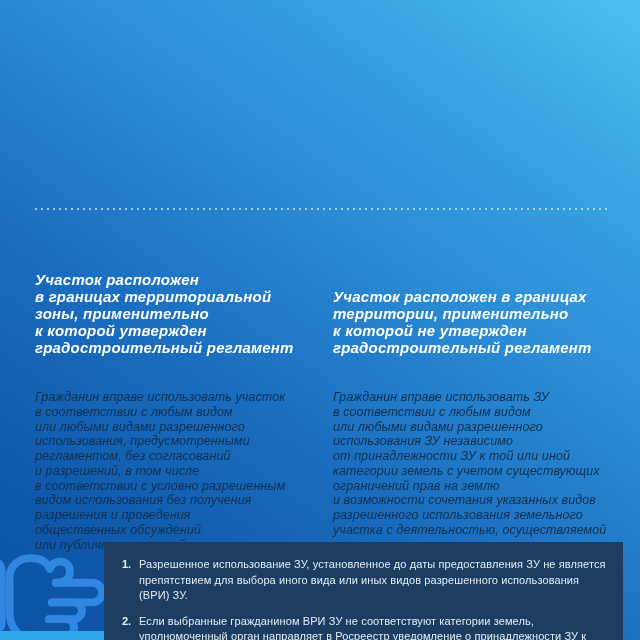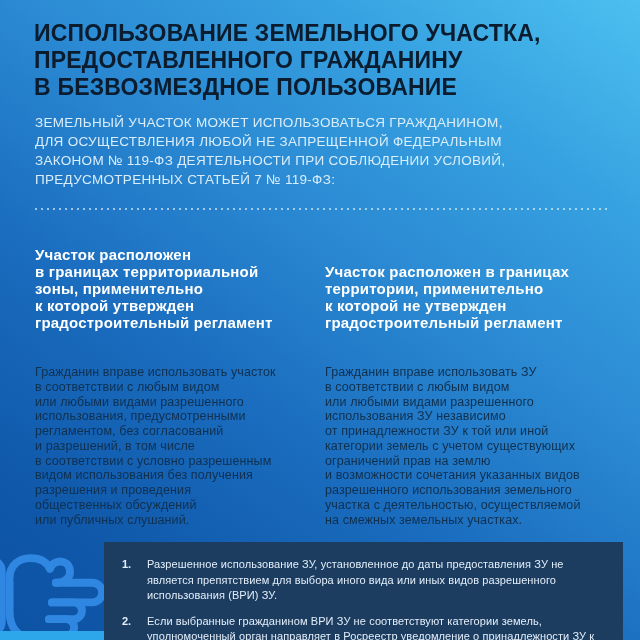--- a/index.html
+++ b/index.html
@@ -23,22 +23,22 @@
     position:absolute; left:35px; top:113px; width:586px;
     font-size:13.5px; font-weight:500; line-height:1.42;
     color:#d9edfb; letter-spacing:.3px;
     white-space:pre-line; text-transform:uppercase;
   }
   .divider {
     position:absolute; left:35px; top:208px; width:574px; height:2px;
     background:repeating-linear-gradient(to right, rgba(224,243,255,.65) 0 2px, transparent 2px 6px);
   }
   .columns {
-    position:absolute; left:35px; top:227px; width:577px;
-    display:grid; grid-template-columns:270px 1fr; column-gap:20px;
+    position:absolute; left:35px; top:252px; width:577px;
+    display:grid; grid-template-columns:270px 1fr; column-gap:28px;font-style:italic;
   }
   .col-heading-wrap { height:104px; display:flex; align-items:flex-end; }
   .col-heading {
     font-size:15px; font-weight:700; line-height:1.14;
     color:#ffffff; white-space:pre-line; letter-spacing:.2px;
   }
   .col-body {
     margin-top:34px;
     font-size:12.5px; font-weight:500; line-height:1.18;
     color:#10304f; white-space:pre-line; letter-spacing:.1px;
@@ -51,45 +51,37 @@
   }
   .note { display:flex; }
   .note-number {
     flex:0 0 17px;
     font-size:11px; font-weight:700; line-height:1.42; color:#e3eefa;
   }
   .note-text {
     flex:1;
     font-size:11px; font-weight:500; line-height:1.42; color:#e3eefa;
     letter-spacing:.1px;
-    margin-left:8px;
   }
   .hand-wrap {
     position:absolute; left:0; top:546px; width:118px; height:94px;
     overflow:visible; pointer-events:none;
   }
   .hand-wrap svg { position:absolute; left:-16px; top:0; }
   .bottom-bar {
     position:absolute; left:0; top:631px; width:104px; height:9px;
     background:#2ea6ea;
   }
 </style>
 </head>
 <body>
 
 <div class="poster">
 
-  <div class="title">ИСПОЛЬЗОВАНИЕ ЗЕМЕЛЬНОГО УЧАСТКА,
-ПРЕДОСТАВЛЕННОГО ГРАЖДАНИНУ
-В БЕЗВОЗМЕЗДНОЕ ПОЛЬЗОВАНИЕ</div>
 
-  <div class="intro">ЗЕМЕЛЬНЫЙ УЧАСТОК МОЖЕТ ИСПОЛЬЗОВАТЬСЯ ГРАЖДАНИНОМ,
-ДЛЯ ОСУЩЕСТВЛЕНИЯ ЛЮБОЙ НЕ ЗАПРЕЩЕННОЙ ФЕДЕРАЛЬНЫМ
-ЗАКОНОМ № 119-ФЗ ДЕЯТЕЛЬНОСТИ ПРИ СОБЛЮДЕНИИ УСЛОВИЙ,
-ПРЕДУСМОТРЕННЫХ СТАТЬЕЙ 7 № 119-ФЗ:</div>
 
   <div class="divider"></div>
 
   <div class="columns">
     <div>
       <div class="col-heading-wrap">
         <div class="col-heading">Участок расположен
 в границах территориальной
 зоны, применительно
 к которой утвержден

